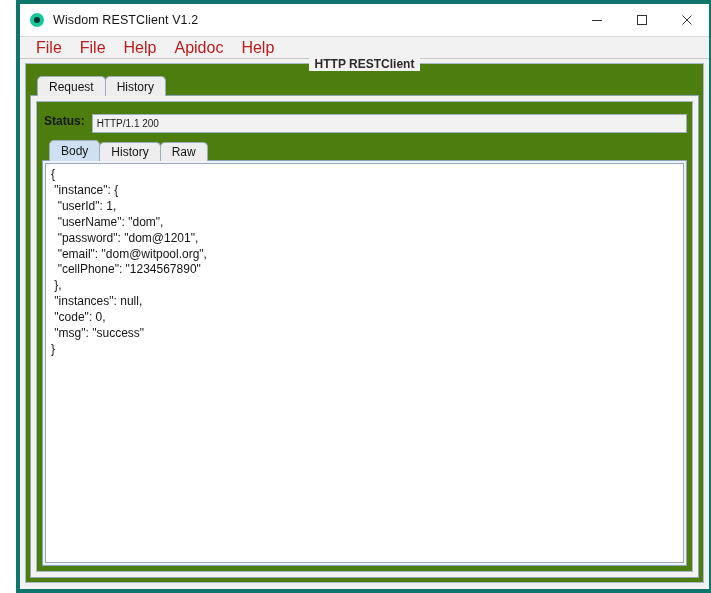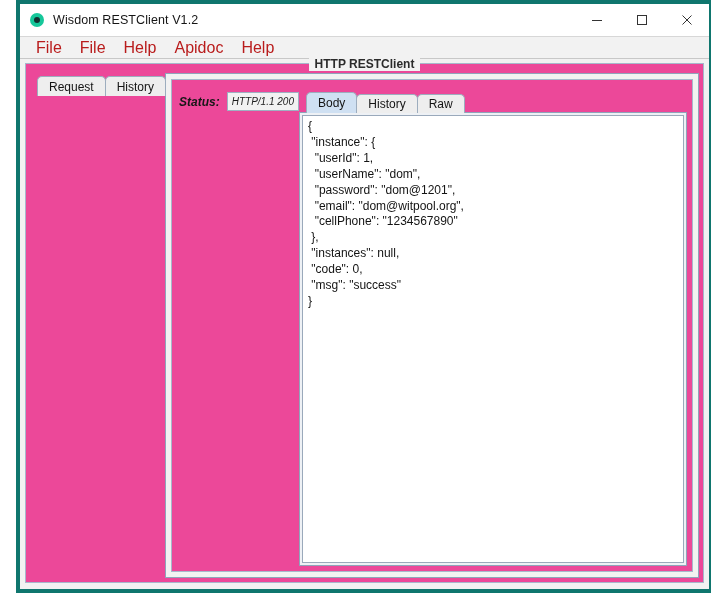--- a/index.html
+++ b/index.html
@@ -102,24 +102,24 @@
     flex: 1;
     padding: 4px 5px 6px 5px;
     box-sizing: border-box;
     display: flex;
     flex-direction: column;
     background: #f2f2f2;
   }
   .titled {
     position: relative;
     border: 1px solid #a7b8cc;
-    background: #ec4899;
-    box-sizing: border-box;
-    display: flex;
-    flex-direction: row;
+    background: #4d7c0f;
+    box-sizing: border-box;
+    display: flex;
+    flex-direction: column;
   }
   .titled > .legend {
     position: absolute;
     top: -7px;
     left: 0; right: 0;
     text-align: center;
     pointer-events: none;
   }
   .titled > .legend span {
     background: #f2f2f2;
@@ -184,24 +184,22 @@
   
   .resp-panel {
     flex: 1;
     padding: 11px 5px 5px 5px;
     border-color: #a7b8cc;
   }
 
   
   .status-row {
     display: flex;
-    align-items: center;
     height: 19px;
     margin: 1px 0 6px 2px;
-    font-style: italic;
   }
   .status-label {
     font-size: 12px;
     font-weight: bold;
     color: #171717;
     margin-right: 7px;
   }
   .status-field {
     flex: 1;
     height: 19px;

